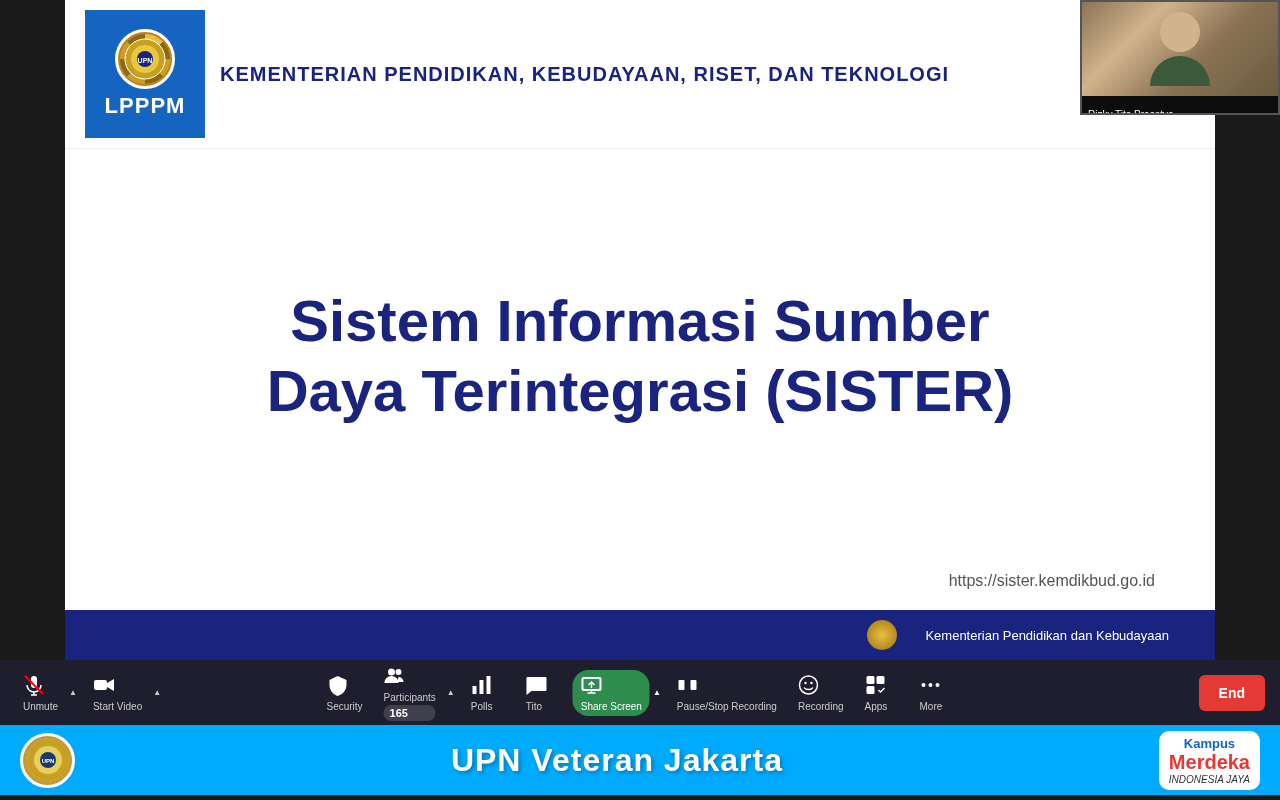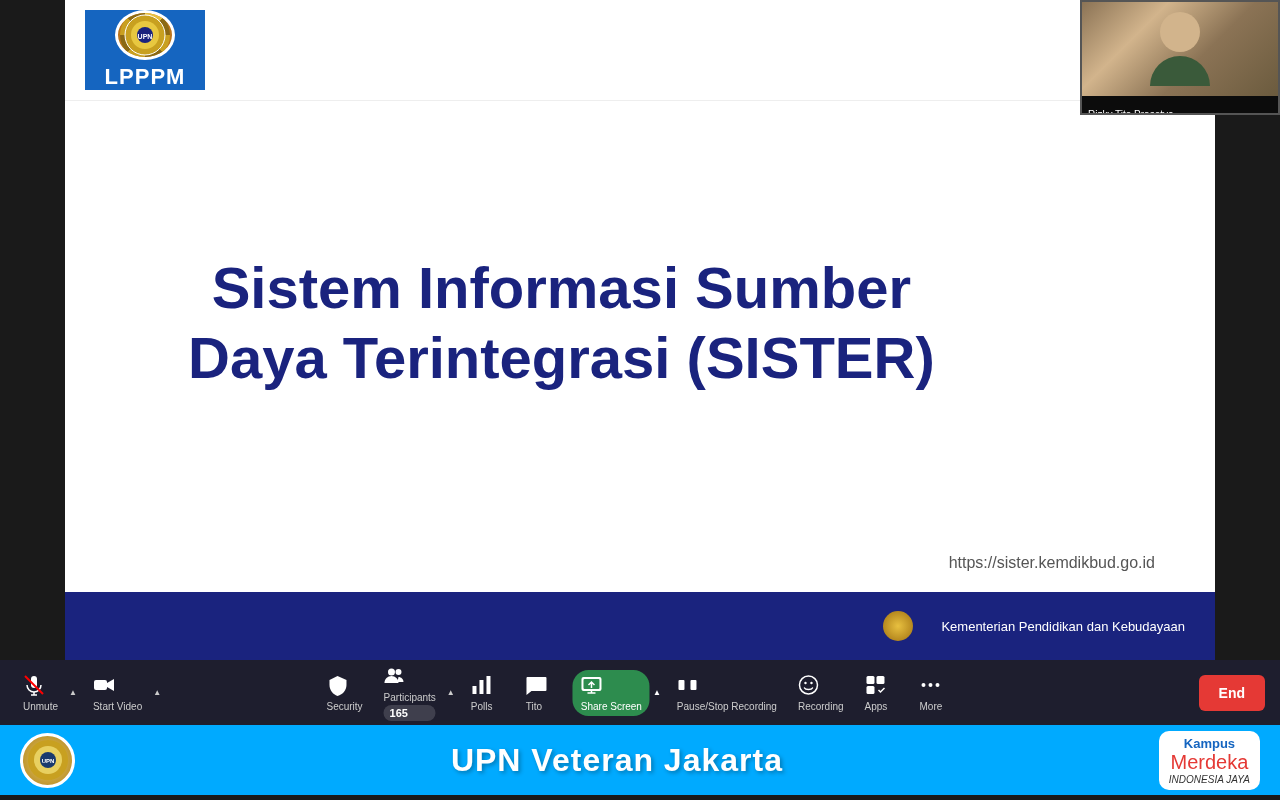--- a/index.html
+++ b/index.html
@@ -23,21 +23,21 @@
     
     .slide-header {
       display: flex;
       align-items: center;
       padding: 10px 20px;
       border-bottom: 1px solid #eee;
     }
 
     .logo-box {
       width: 120px;
-      height: 80px;
+      height: 128px;
       background: #1565c0;
       display: flex;
       flex-direction: column;
       align-items: center;
       justify-content: center;
       position: relative;
       flex-shrink: 0;
     }
 
     .logo-circle {
@@ -76,22 +76,22 @@
       color: #1a237e;
       margin-left: 15px;
       letter-spacing: 1px;
     }
 
     
     .slide-title-area {
       flex: 1;
       display: flex;
       align-items: center;
+      justify-content: center;
       padding: 20px 80px;
-      margin-left: 43px;
     }
 
     .slide-title {
       font-size: 58px;
       font-weight: 800;
       color: #1a237e;
       text-align: center;
       line-height: 1.2;
     }
 
@@ -99,25 +99,25 @@
     .slide-url {
       text-align: right;
       padding: 10px 60px 20px;
       font-size: 16px;
       color: #555;
     }
 
     
     .slide-bottom-banner {
       background: #1a237e;
-      height: 68px;
+      height: 50px;
       display: flex;
       align-items: center;
       justify-content: flex-end;
-      padding-right: 30px;
+      padding-right: 46px;
       gap: 28px;
     }
 
     .kemdikbud-logo-small {
       width: 30px;
       height: 30px;
       background: radial-gradient(circle, #e8c040, #a07010);
       border-radius: 50%;
       flex-shrink: 0;
     }
@@ -325,21 +325,21 @@
     }
 
     .kampus-label {
       font-size: 13px;
       font-weight: 800;
       color: #1565c0;
     }
 
     .merdeka-label {
       font-size: 20px;
-      font-weight: 400;
+      font-weight: 700;
       color: #e53935;
     }
 
     .indonesia-jaya {
       font-size: 10px;
       color: #333;
       font-style: italic;
     }
 
     
@@ -395,20 +395,21 @@
               <svg width="44" height="44" viewBox="0 0 44 44">
                 <circle cx="22" cy="22" r="20" fill="#c8a020" stroke="#fff" stroke-width="1"></circle>
                 <circle cx="22" cy="22" r="14" fill="#e8c840"></circle>
                 <circle cx="22" cy="22" r="8" fill="#1a237e"></circle>
                 <text x="22" y="26" text-anchor="middle" fill="#fff" font-size="7" font-weight="bold">UPN</text>
               </svg>
             </div>
           </div>
           <div class="logo-text">LPPPM</div>
         </div>
+        <div class="ministry-text">KEMENTERIAN PENDIDIKAN, KEBUDAYAAN, RISET, DAN TEKNOLOGI</div>
       </div>
 
       <div class="slide-title-area">
         <div class="slide-title">
           <span>Sistem Informasi Sumber</span><br>
           <span>Daya Terintegrasi (SISTER)</span>
         </div>
       </div>
 
       <div class="slide-url">https://sister.kemdikbud.go.id</div>

